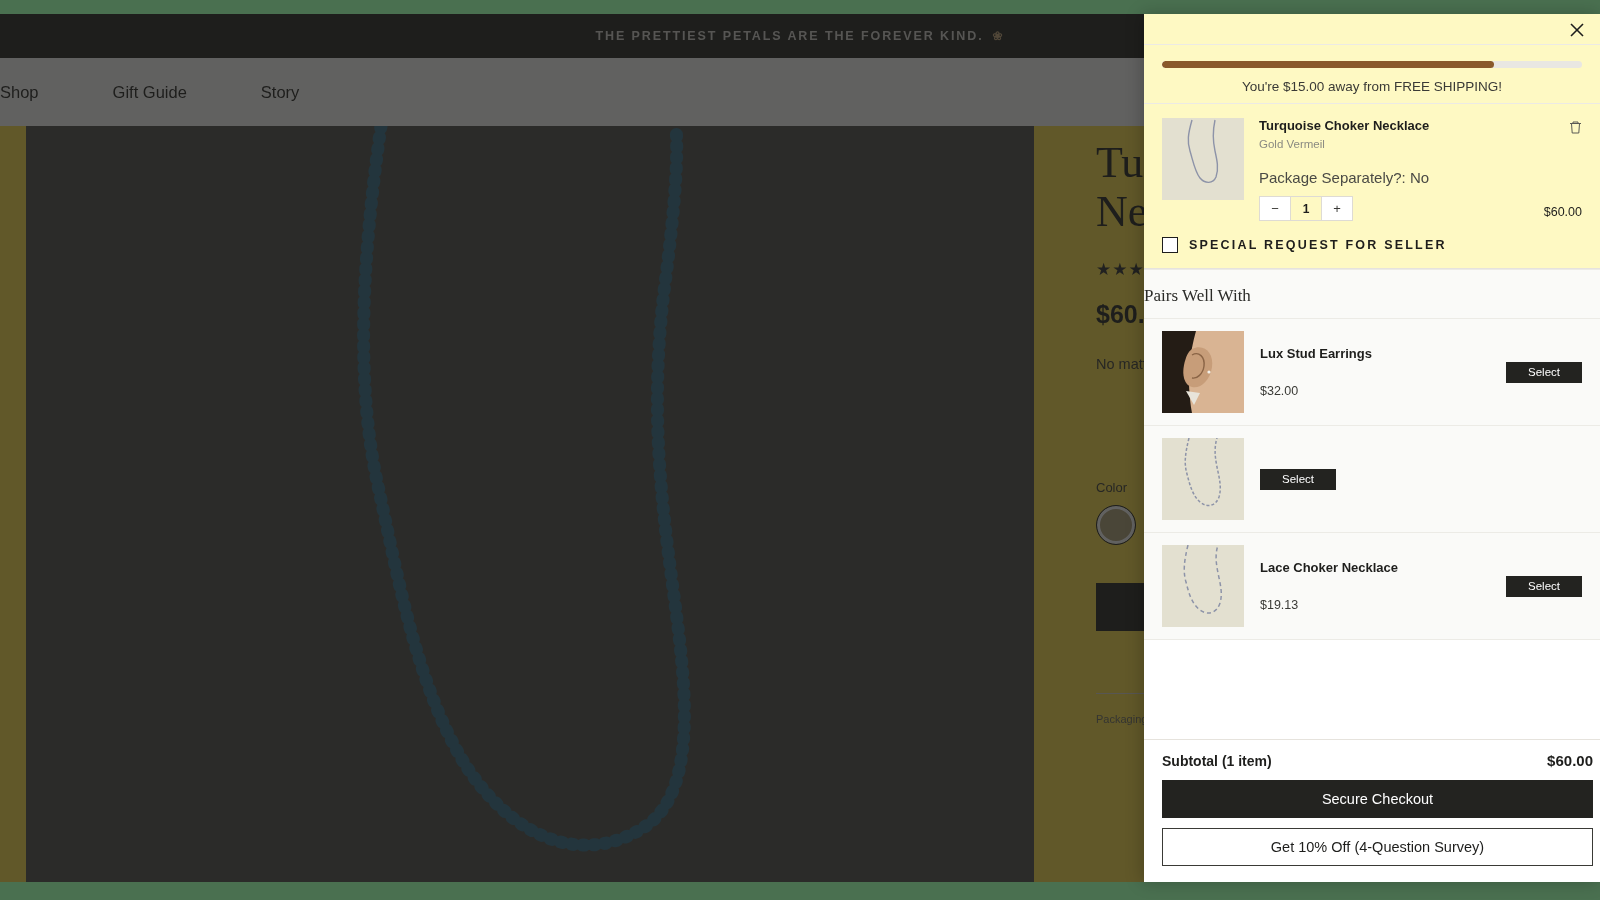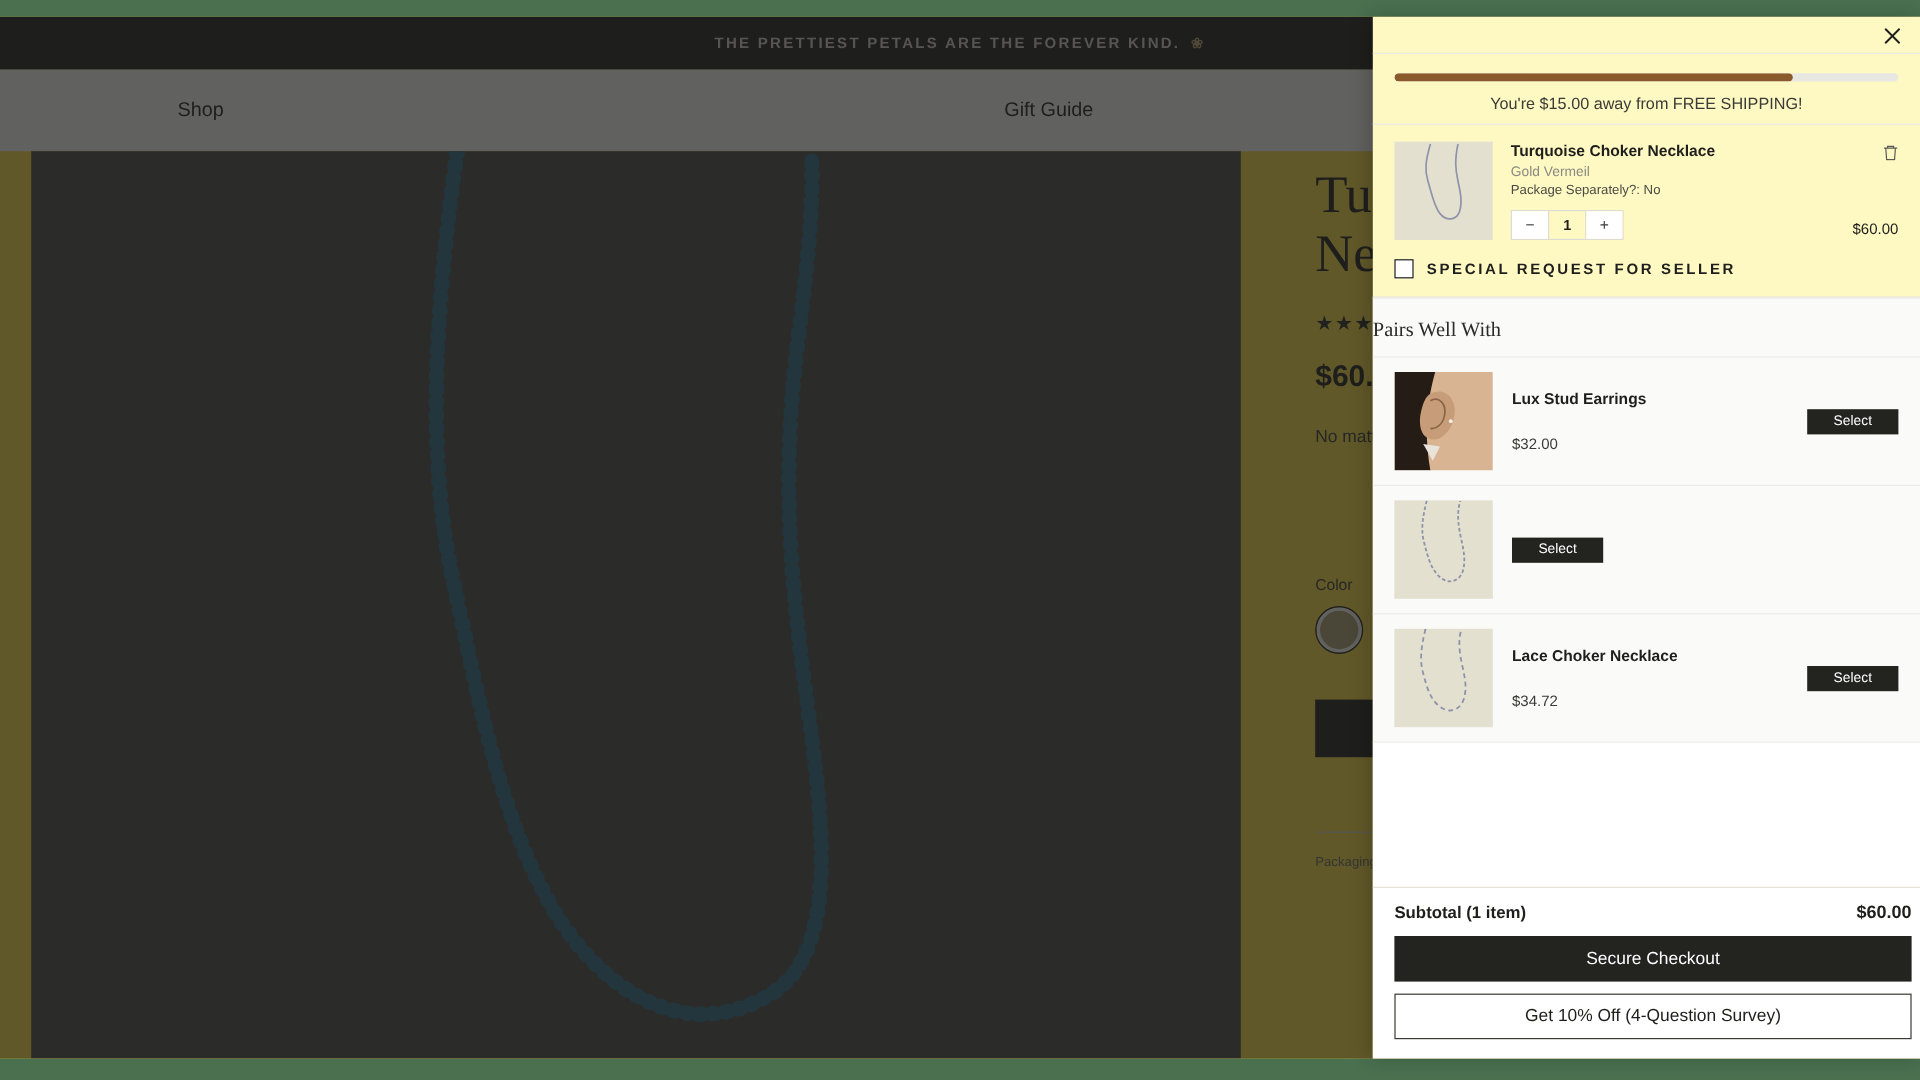--- a/index.html
+++ b/index.html
@@ -30,25 +30,24 @@
     letter-spacing: 1.9px;
     font-size: 12.5px;
     font-weight: 700;
     color: #d9d7d2;
   }
   .announce .petal { margin-left: 9px; font-size: 12px; color: #c8a97a; }
 
   .nav {
     height: 68px;
     display: flex; align-items: center;
-    padding-left: 148px;
+    gap: 74px;
     background: #fff;
     color: #1e1e1c;
     font-size: 16.5px;
-    justify-content: space-between;
   }
   .nav-link { cursor: pointer; }
 
   .pdp {
     display: flex;
     padding: 0 26px;
     gap: 0;
   }
   .gallery {
     width: 1008px; height: 756px;
@@ -185,21 +184,21 @@
   }
   .ci-thumb {
     width: 82px; height: 82px;
     background: #e3e0d0;
     flex: 0 0 auto;
     position: relative; overflow: hidden;
   }
   .ci-body { flex: 1; padding-left: 15px; min-width: 0; }
   .ci-title { font-size: 13px; font-weight: 700; color: #1e1e1c; }
   .ci-variant { font-size: 11.5px; color: #8a8a82; margin-top: 5px; }
-  .ci-opt { font-size: 11px; color: #4a4a45; margin-top: 3px; }
+  .ci-opt { font-size: 15px; color: #4a4a45; margin-top: 19px; }
   .qty {
     margin-top: 10px;
     display: inline-flex;
     border: 1px solid #dedbd4;
   }
   .qty button {
     width: 30px; height: 23px;
     background: #fff; border: none;
     font-size: 13px; color: #3a3a36;
     cursor: pointer;
@@ -442,21 +441,21 @@
       </div>
 
       <div class="pair-row">
         <div class="pair-thumb">
           <svg class="sk" viewBox="0 0 82 82">
             <path d="M26 0 C22 16 21 27 24 37 C27 49 30 59 38 65 C46 71 55 68 58 58 C61 48 58 38 56 28 C54 18 53 9 56 0" fill="none" stroke="#8d93a8" stroke-width="1.5" stroke-dasharray="4 3"></path>
           </svg>
         </div>
         <div class="pair-info">
           <div class="pair-name">Lace Choker Necklace</div>
-          <div class="pair-price">$34.72</div>
+          <div class="pair-price">$19.13</div>
         </div>
         <button class="select-btn">Select</button>
       </div>
     </div>
 
     <div class="drawer-spacer"></div>
 
     <div class="foot">
       <div class="subtotal-row">
         <span class="subtotal-label">Subtotal (1 item)</span>

